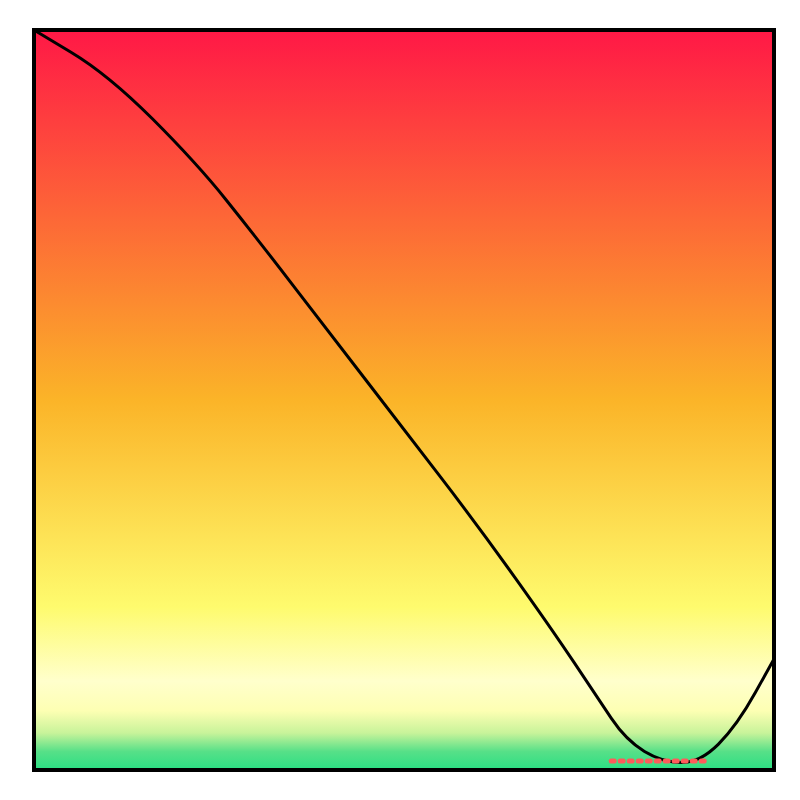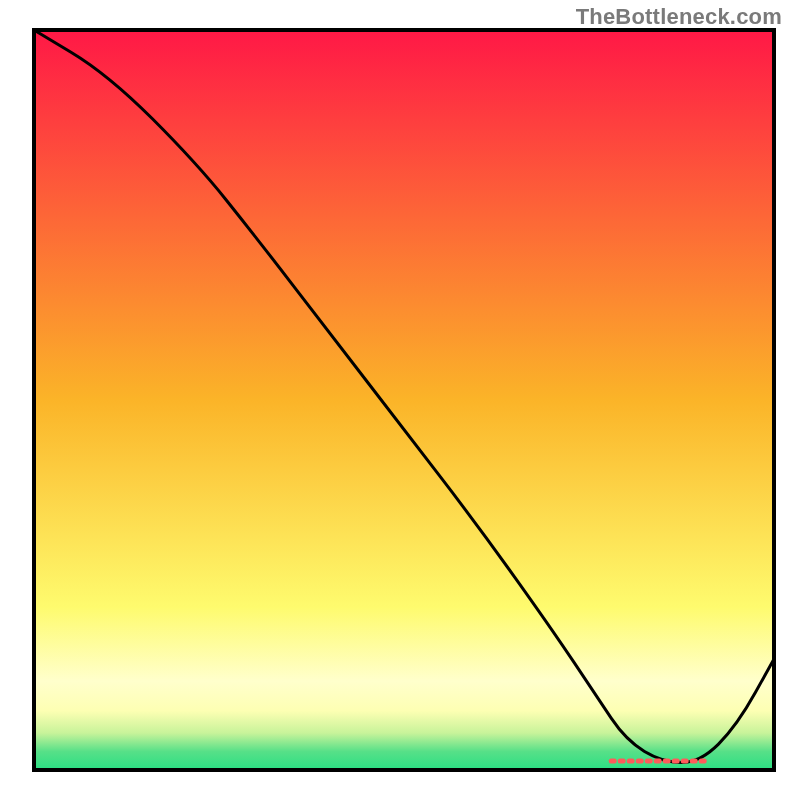--- a/index.html
+++ b/index.html
@@ -29,21 +29,20 @@
     position: absolute;
     left: 0;
     top: 0;
   }
 </style>
 </head>
 <body>
 
 <div class="canvas">
 
-  <div class="watermark">TheBottleneck.com</div>
 
   <svg class="plot" width="800" height="800">
     <defs>
       <linearGradient id="bg-grad" x1="0" y1="0" x2="0" y2="1">
           <stop offset="0%" stop-color="#ff1846"></stop>
           <stop offset="50%" stop-color="#fbb428"></stop>
           <stop offset="78%" stop-color="#fefb6e"></stop>
           <stop offset="88%" stop-color="#ffffcc"></stop>
           <stop offset="92%" stop-color="#fdffb3"></stop>
           <stop offset="95%" stop-color="#c8f39a"></stop>

